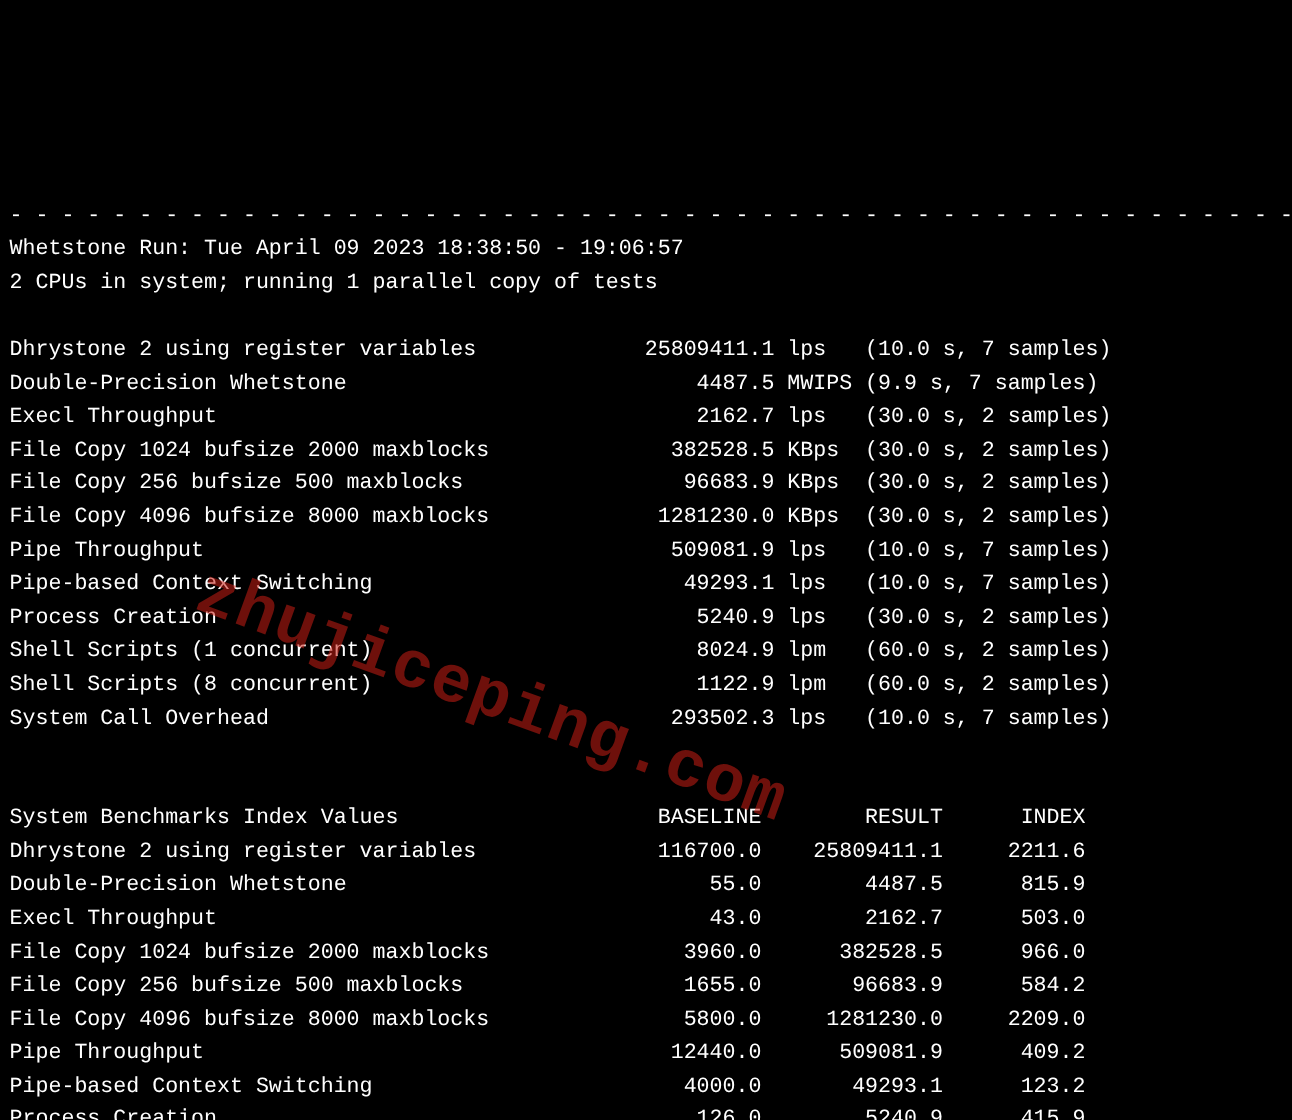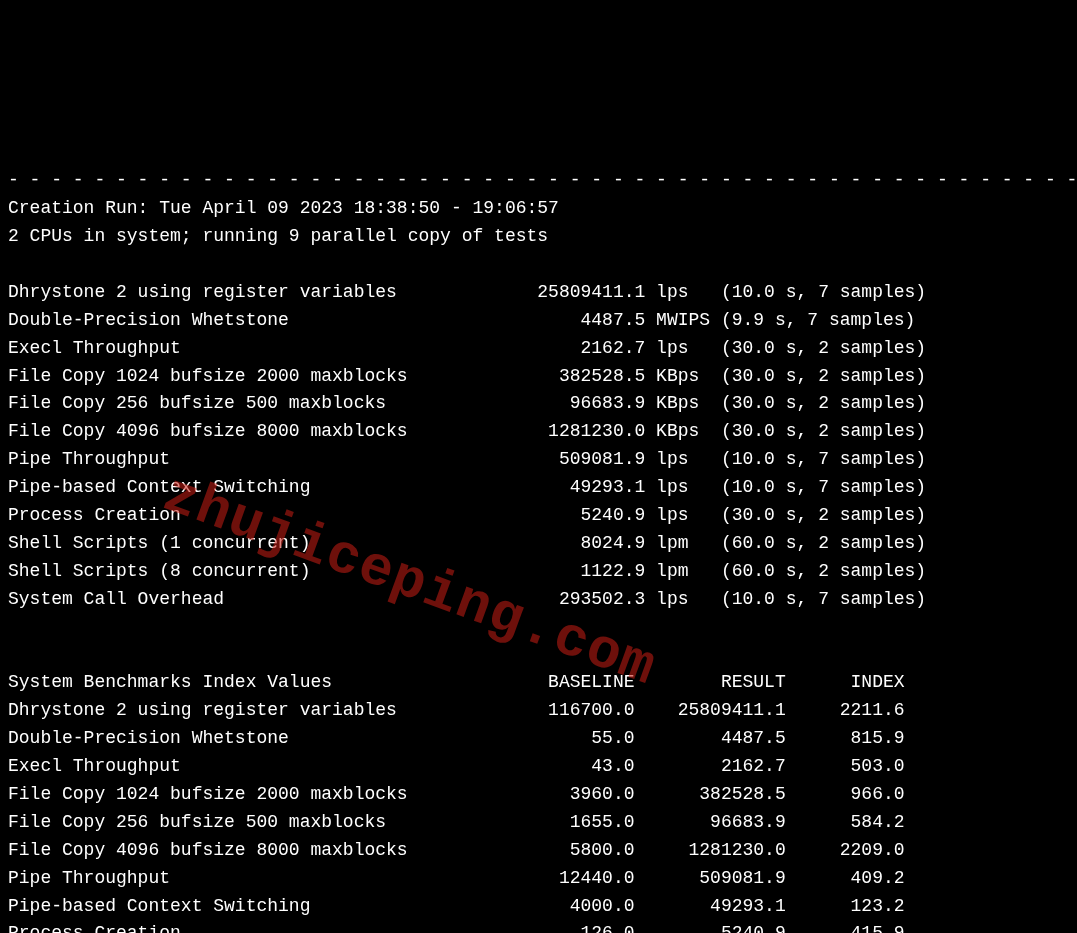--- a/index.html
+++ b/index.html
@@ -33,22 +33,22 @@
     font-family: "Consolas", "Menlo", "Courier New", monospace;
   }
 </style>
 </head>
 <body>
 
 
 <div class="term">
 <div class="watermark">zhujiceping.com</div>
 <span>- - - - - - - - - - - - - - - - - - - - - - - - - - - - - - - - - - - - - - - - - - - - - - - - - -</span>
-<span>Creation Run: </span><span>Tue April 09 2023 18:38:50 - 19:06:57</span>
-<span>2 CPUs in system; running 9 parallel copy of tests</span>
+<span>Whetstone Run: </span><span>Tue April 09 2023 18:38:50 - 19:06:57</span>
+<span>2 CPUs in system; running 1 parallel copy of tests</span>
 
 <div id="tests-block">Dhrystone 2 using register variables             25809411.1 lps   (10.0 s, 7 samples)
 Double-Precision Whetstone                           4487.5 MWIPS (9.9 s, 7 samples)
 Execl Throughput                                     2162.7 lps   (30.0 s, 2 samples)
 File Copy 1024 bufsize 2000 maxblocks              382528.5 KBps  (30.0 s, 2 samples)
 File Copy 256 bufsize 500 maxblocks                 96683.9 KBps  (30.0 s, 2 samples)
 File Copy 4096 bufsize 8000 maxblocks             1281230.0 KBps  (30.0 s, 2 samples)
 Pipe Throughput                                    509081.9 lps   (10.0 s, 7 samples)
 Pipe-based Context Switching                        49293.1 lps   (10.0 s, 7 samples)
 Process Creation                                     5240.9 lps   (30.0 s, 2 samples)

